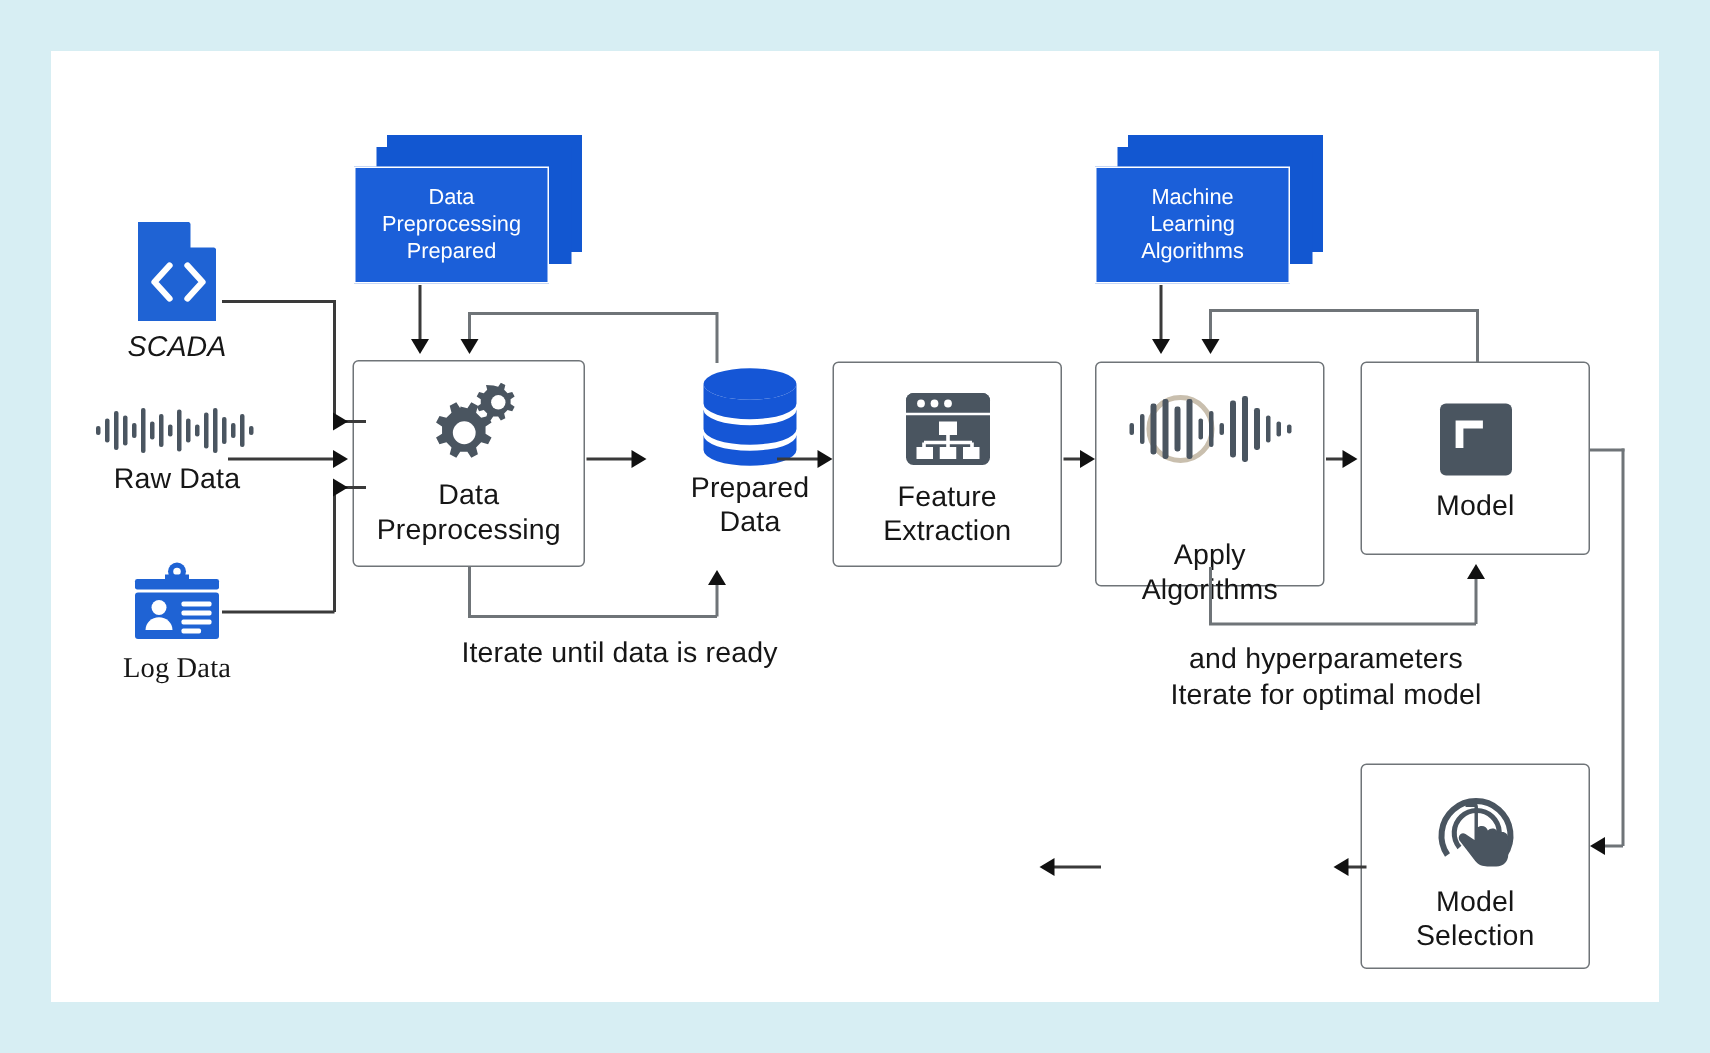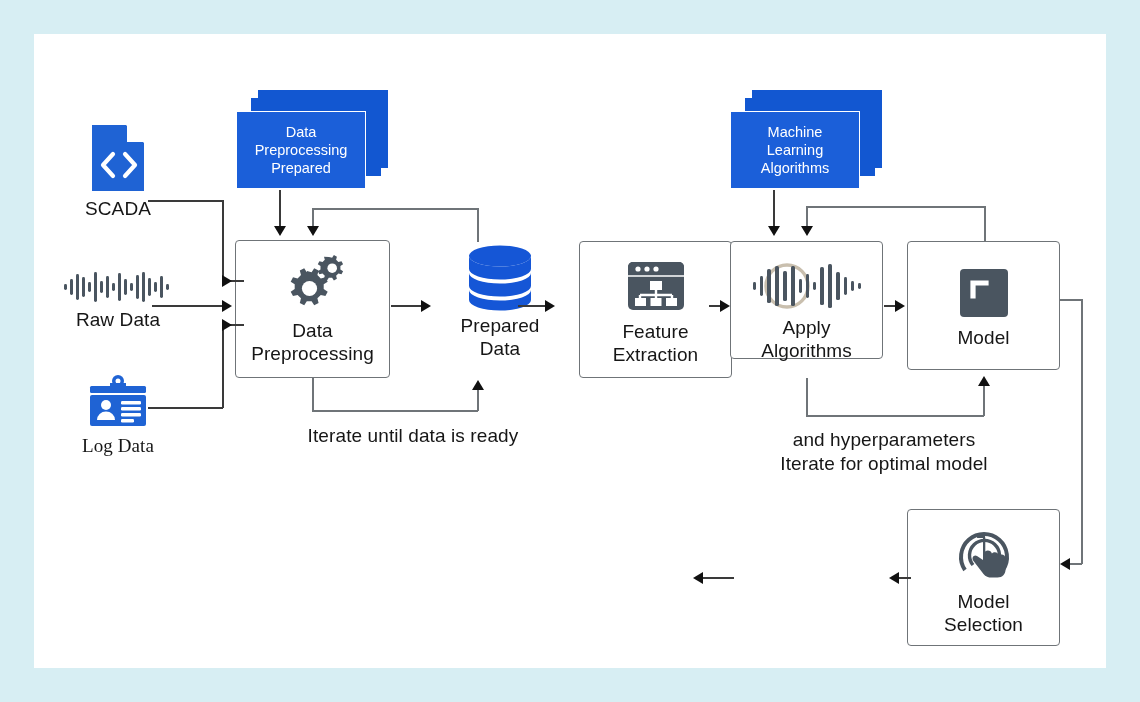--- a/index.html
+++ b/index.html
@@ -80,21 +80,21 @@
   .loopcap{
     position:absolute;text-align:center;color:#161616;
     font-size:19px;line-height:24px;letter-spacing:.1px;
   }
 </style>
 </head>
 <body>
 
 <div id="canvas">
 
-  <div class="fnode" style="left:36px;top:89px;width:96px;">
+  <div class="fnode" style="left:36px;top:112px;width:96px;font-style:italic;">
     <svg width="56" height="70" viewBox="0 0 56 70">
       <path d="M2 2 h34 l18 18 v48 h-52 z" fill="#1f63d4"></path>
       <path d="M37 2 v17 h17 z" fill="#ffffff"></path>
       <path d="M23 31 L13 42 L23 53" fill="none" stroke="#ffffff" stroke-width="4.2" stroke-linecap="round" stroke-linejoin="round"></path>
       <path d="M35 31 L45 42 L35 53" fill="none" stroke="#ffffff" stroke-width="4.2" stroke-linecap="round" stroke-linejoin="round"></path>
     </svg>
     <div class="flabel">SCADA</div>
   </div>
 
   <div class="fnode" style="left:18px;top:236px;width:132px;">
@@ -191,21 +191,21 @@
         <path d="M4 29 v13 a31 10.5 0 0 0 62 0 v-13 a31 10.5 0 0 1 -62 0 z"></path>
         <path d="M4 46 v10 a31 10.5 0 0 0 62 0 v-10 a31 10.5 0 0 1 -62 0 z"></path>
       </g>
     </svg>
     <div class="flabel" style="margin-top:2px;">
       <div>Prepared</div>
       <div>Data</div>
     </div>
   </div>
 
-  <div class="pbox" style="left:545px;top:207px;width:153px;height:137px;padding-top:18px;">
+  <div class="pbox" style="left:521px;top:207px;width:153px;height:137px;padding-top:18px;">
     <div class="icon">
       <svg width="60" height="52" viewBox="0 0 60 52">
         <rect x="2" y="2" width="56" height="48" rx="5" fill="#4a5560"></rect>
         <rect x="2" y="2" width="56" height="14" rx="5" fill="#4a5560"></rect>
         <line x1="2" y1="16" x2="58" y2="16" stroke="#ffffff" stroke-width="1.6"></line>
         <circle cx="12" cy="9" r="2.6" fill="#ffffff"></circle>
         <circle cx="21" cy="9" r="2.6" fill="#ffffff"></circle>
         <circle cx="30" cy="9" r="2.6" fill="#ffffff"></circle>
         <rect x="24" y="21" width="12" height="9" fill="#ffffff"></rect>
         <path d="M30 30 v5 M14 35 h32 M14 35 v4 M30 35 v4 M46 35 v4" stroke="#ffffff" stroke-width="2.4" fill="none"></path>
@@ -213,21 +213,21 @@
         <rect x="24.5" y="38" width="11" height="8" fill="#ffffff"></rect>
         <rect x="40" y="38" width="11" height="8" fill="#ffffff"></rect>
       </svg>
     </div>
     <div class="plabel" style="margin-top:8px;">
       <div>Feature</div>
       <div>Extraction</div>
     </div>
   </div>
 
-  <div class="pbox" style="left:696px;top:207px;width:153px;height:118px;padding-top:20px;">
+  <div class="pbox" style="left:696px;top:207px;width:153px;height:150px;padding-top:20px;gap:43px;">
     <div class="icon">
       <svg width="116" height="48" viewBox="0 0 116 48">
         <circle cx="38" cy="24" r="21" fill="none" stroke="#c9bfae" stroke-width="3.4"></circle>
         <g fill="#4a5560">
           <rect x="4" y="20" width="3" height="8" rx="1.4"></rect>
           <rect x="11" y="14" width="3" height="20" rx="1.4"></rect>
           <rect x="18" y="7" width="4" height="34" rx="1.6"></rect>
           <rect x="26" y="4" width="4" height="40" rx="1.6"></rect>
           <rect x="34" y="9" width="4" height="30" rx="1.6"></rect>
           <rect x="42" y="4" width="4" height="40" rx="1.6"></rect>

